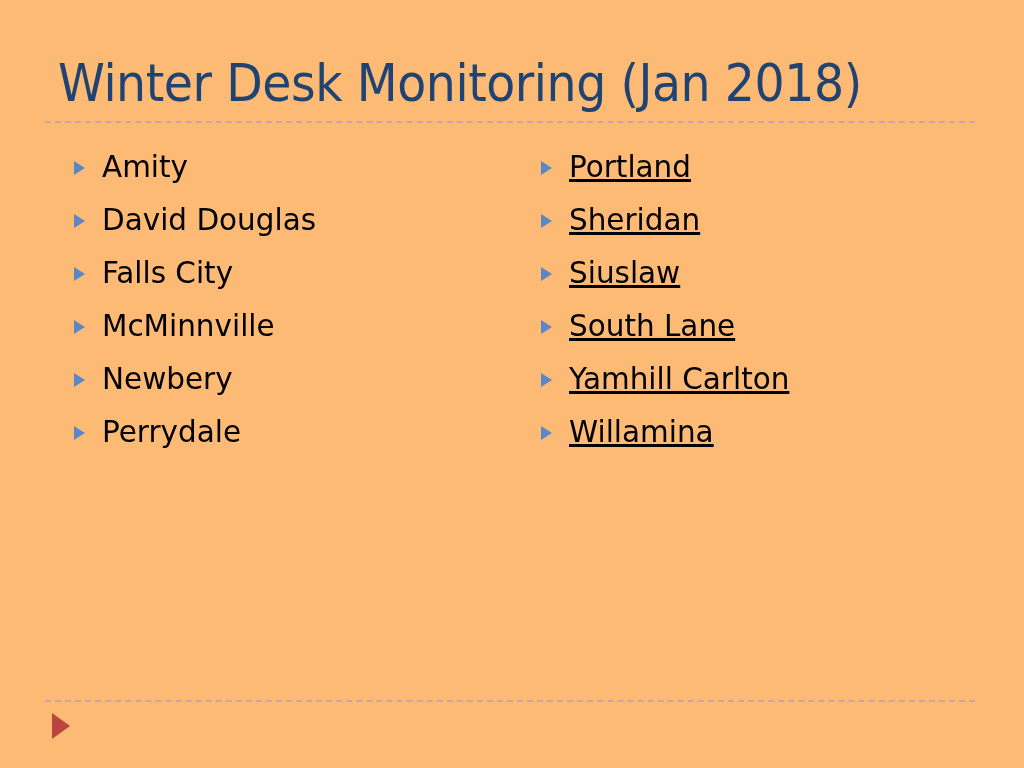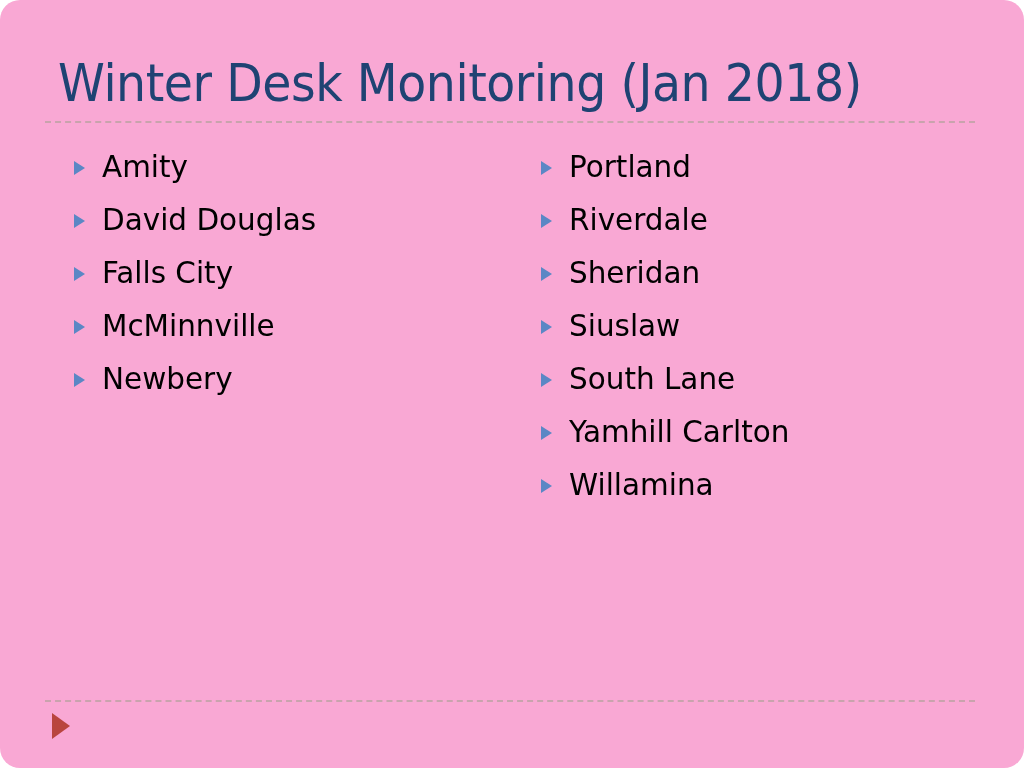--- a/index.html
+++ b/index.html
@@ -13,22 +13,21 @@
     overflow: hidden;
     font-family: "DejaVu Sans", sans-serif;
     position: relative;
   }
 
   .slide {
     position: absolute;
     left: 0; top: 0;
     width: 1024px;
     height: 768px;
-    background: #f9a8d4;
-    border-radius: 20px;
+    background: #fdba74;
   }
 
   
   .slide-title {
     position: absolute;
     left: 58px;
     top: 54px;
     width: 920px;
     height: 62px;
     color: #1F4373;
@@ -59,21 +58,21 @@
     left: 16px;
     top: 140px;
     width: 1024px;
     height: 545px;
   }
   .column {
     position: absolute;
     top: 0;
   }
   .column-left  { left: 58px;  width: 440px; }
-  .column-right { left: 525px; width: 450px; }
+  .column-right { left: 525px; width: 450px; text-decoration: underline; }
 
   .bullet-row {
     display: flex;
     align-items: baseline;
     height: 53px;
   }
   .bullet-marker {
     flex: 0 0 auto;
     width: 28px;
     color: #5B87C5;
@@ -143,30 +142,30 @@
           <span class="bullet-text">Falls City</span>
         </div>
         <div class="bullet-row">
           <span class="bullet-marker"><span class="bullet-tri"></span></span>
           <span class="bullet-text">McMinnville</span>
         </div>
         <div class="bullet-row">
           <span class="bullet-marker"><span class="bullet-tri"></span></span>
           <span class="bullet-text">Newbery</span>
         </div>
+        <div class="bullet-row">
+          <span class="bullet-marker"><span class="bullet-tri"></span></span>
+          <span class="bullet-text">Perrydale</span>
+        </div>
       </div>
 
     <div class="column column-right" id="col-right">
         <div class="bullet-row">
           <span class="bullet-marker"><span class="bullet-tri"></span></span>
           <span class="bullet-text">Portland</span>
-        </div>
-        <div class="bullet-row">
-          <span class="bullet-marker"><span class="bullet-tri"></span></span>
-          <span class="bullet-text">Riverdale</span>
         </div>
         <div class="bullet-row">
           <span class="bullet-marker"><span class="bullet-tri"></span></span>
           <span class="bullet-text">Sheridan</span>
         </div>
         <div class="bullet-row">
           <span class="bullet-marker"><span class="bullet-tri"></span></span>
           <span class="bullet-text">Siuslaw</span>
         </div>
         <div class="bullet-row">

